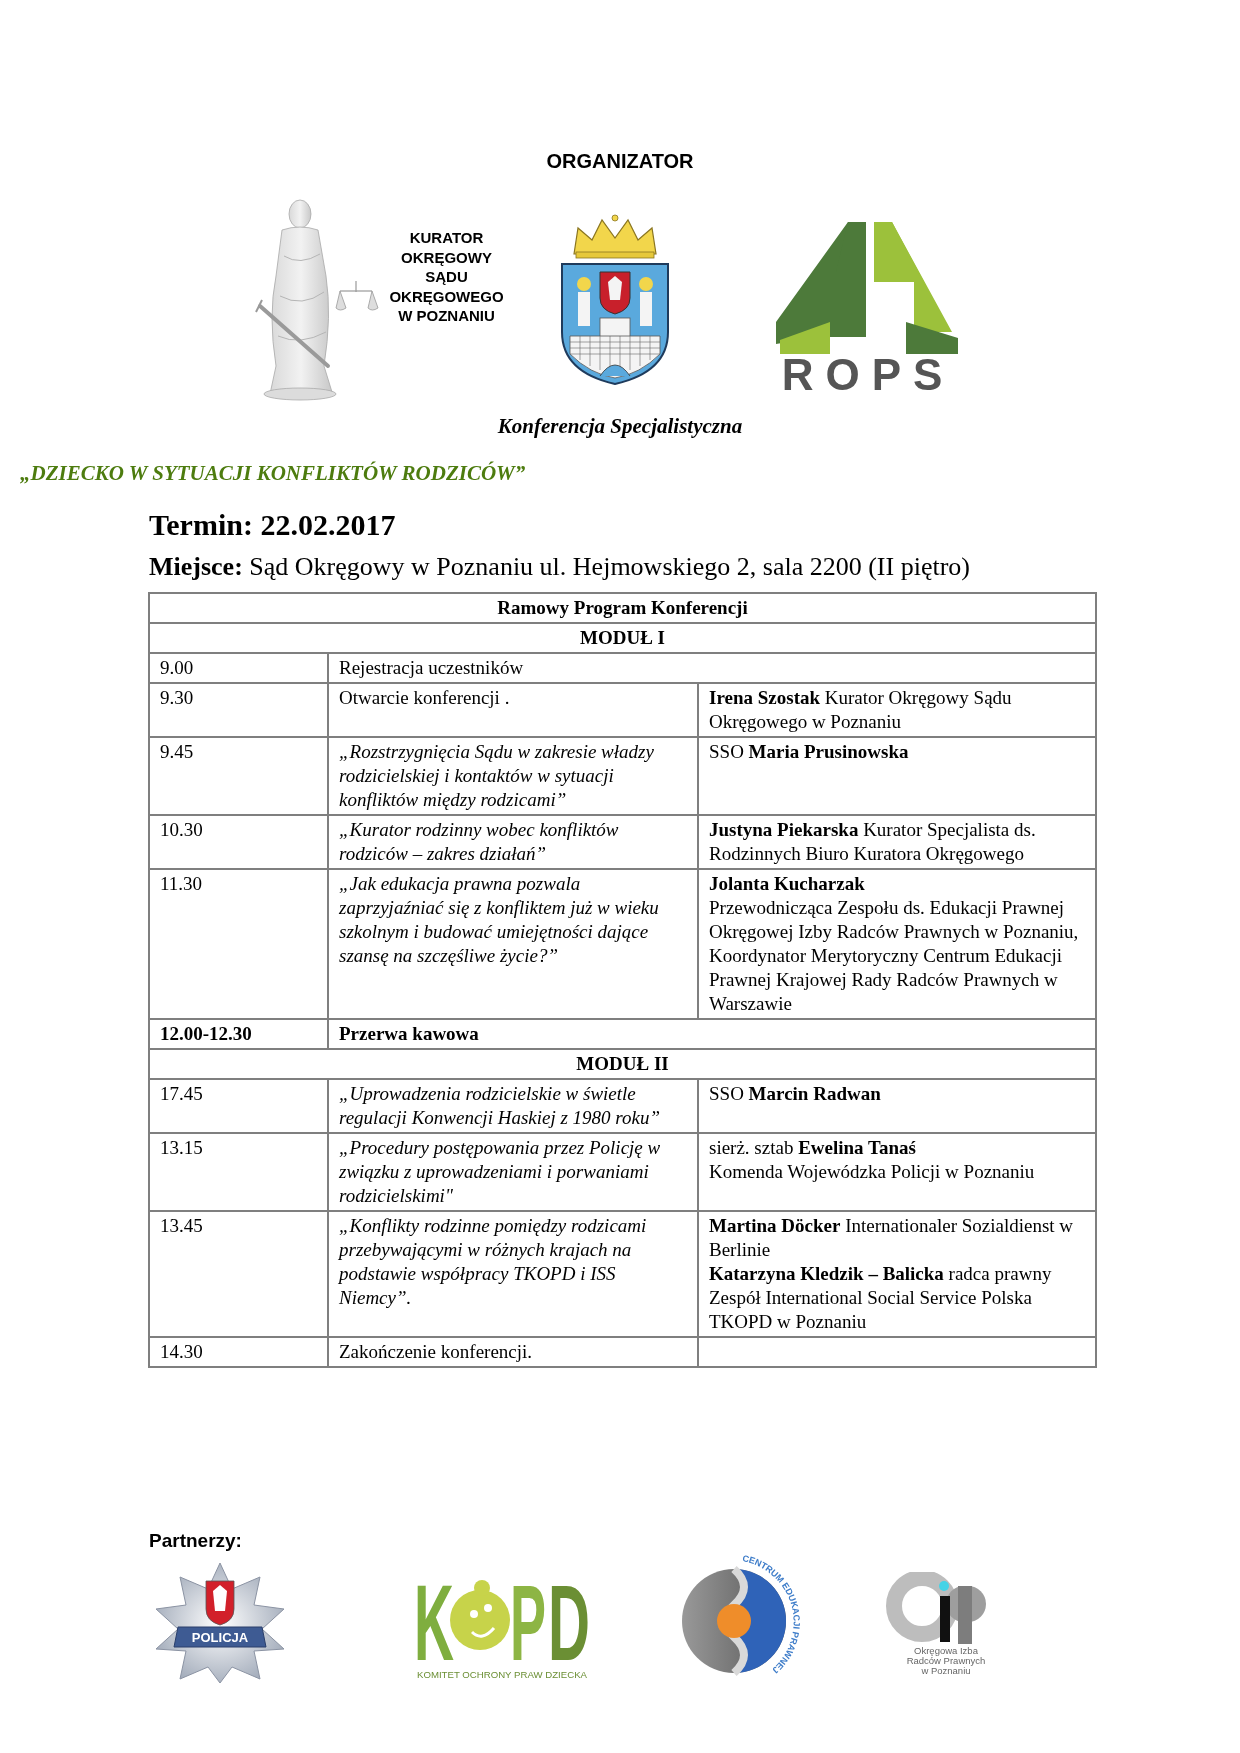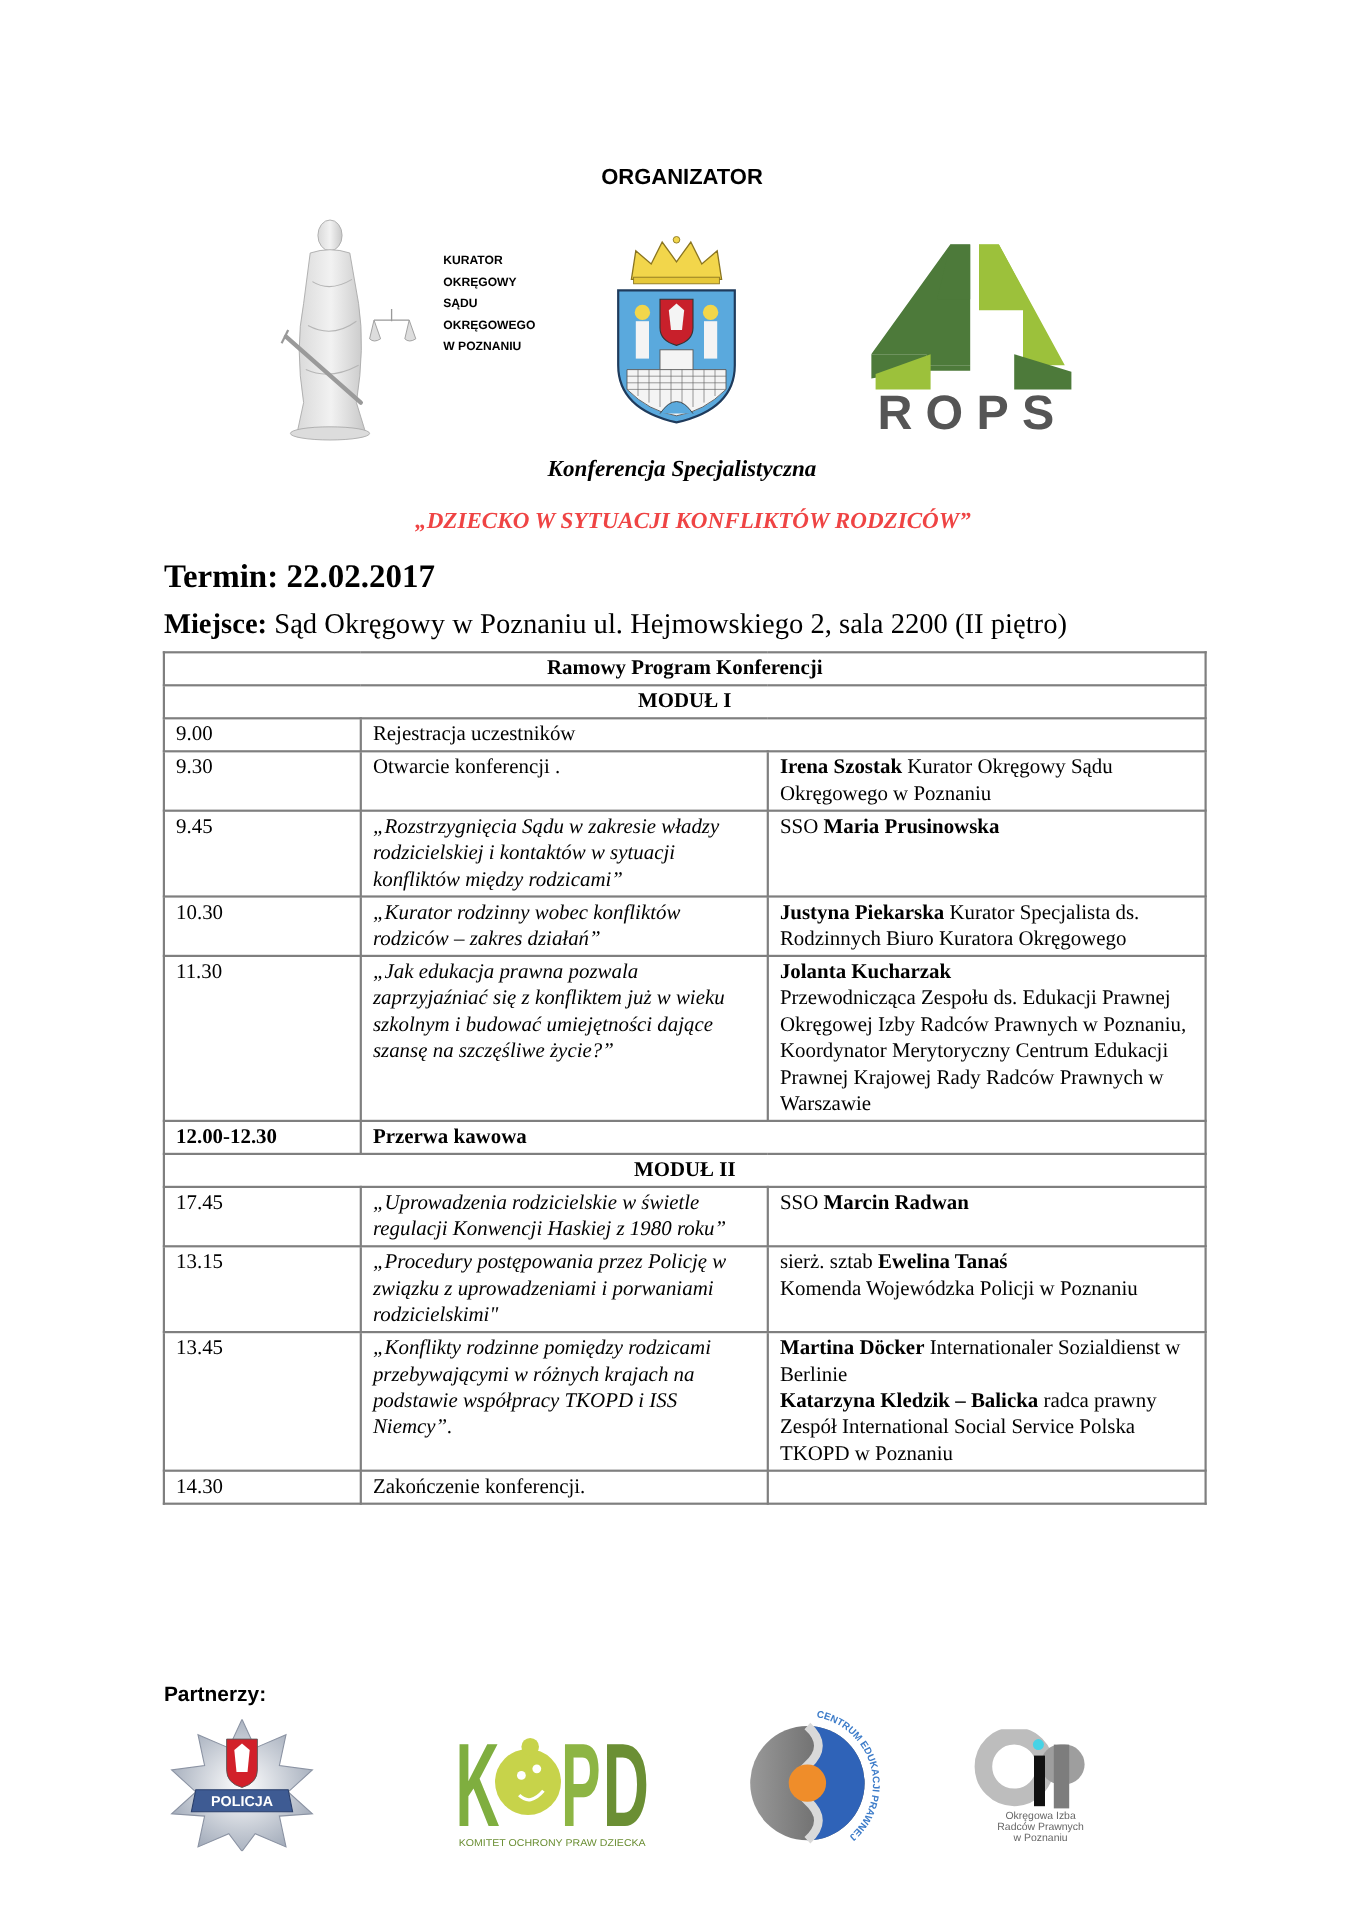--- a/index.html
+++ b/index.html
@@ -3,26 +3,26 @@
 <meta charset="utf-8">
 <style>
   html, body { margin: 0; padding: 0; background: #ffffff; }
   body { width: 1240px; height: 1753px; position: relative; overflow: hidden; font-family: "Liberation Serif", serif; color: #000; }
   .abs { position: absolute; }
   .sans { font-family: "Liberation Sans", "DejaVu Sans", sans-serif; }
 
   #organizator-heading { left: 0; width: 1240px; top: 150px; text-align: center; font-weight: bold; font-size: 20px; }
 
   #justitia { left: 240px; top: 196px; width: 140px; height: 206px; }
-  #kurator-text { left: 403px; top: 228px; width: 125px; text-align: left; font-weight: bold; font-size: 11px; line-height: 19.5px; }
+  #kurator-text { left: 384px; top: 228px; width: 125px; text-align: center; font-weight: bold; font-size: 15px; line-height: 19.5px; }
   #coat { left: 556px; top: 214px; width: 118px; height: 172px; }
-  #rops { left: 792px; top: 222px; width: 186px; height: 172px; }
+  #rops { left: 776px; top: 222px; width: 186px; height: 172px; }
 
   #conf-type { left: 0; width: 1240px; top: 414px; text-align: center; font-style: italic; font-weight: bold; font-size: 21px; }
-  #conf-title { left: 0; width: 1240px; top: 461px; text-align: center; font-style: italic; font-weight: bold; font-size: 21px; color: #ef4444; padding-left: 20px; box-sizing: border-box; }
+  #conf-title { left: 0; width: 1240px; top: 461px; font-style: italic; font-weight: bold; font-size: 21px; color: #4d7c0f; padding-left: 20px; box-sizing: border-box; }
   #termin { left: 149px; top: 508px; font-size: 30px; }
   #termin b { font-weight: bold; }
   #miejsce { left: 149px; top: 552px; font-size: 26px; text-align: center; }
 
   table#program { position: absolute; left: 148px; top: 592px; width: 949px; border-collapse: collapse; font-size: 19px; line-height: 24px; }
   #program td { border: 2px solid #7f7f7f; padding: 2px 10px; vertical-align: top; }
   #program td.center { text-align: center; font-weight: bold; }
   #program td.time { width: 157px; }
   #program td.topic { width: 348px; }
   #program td.speaker { }

